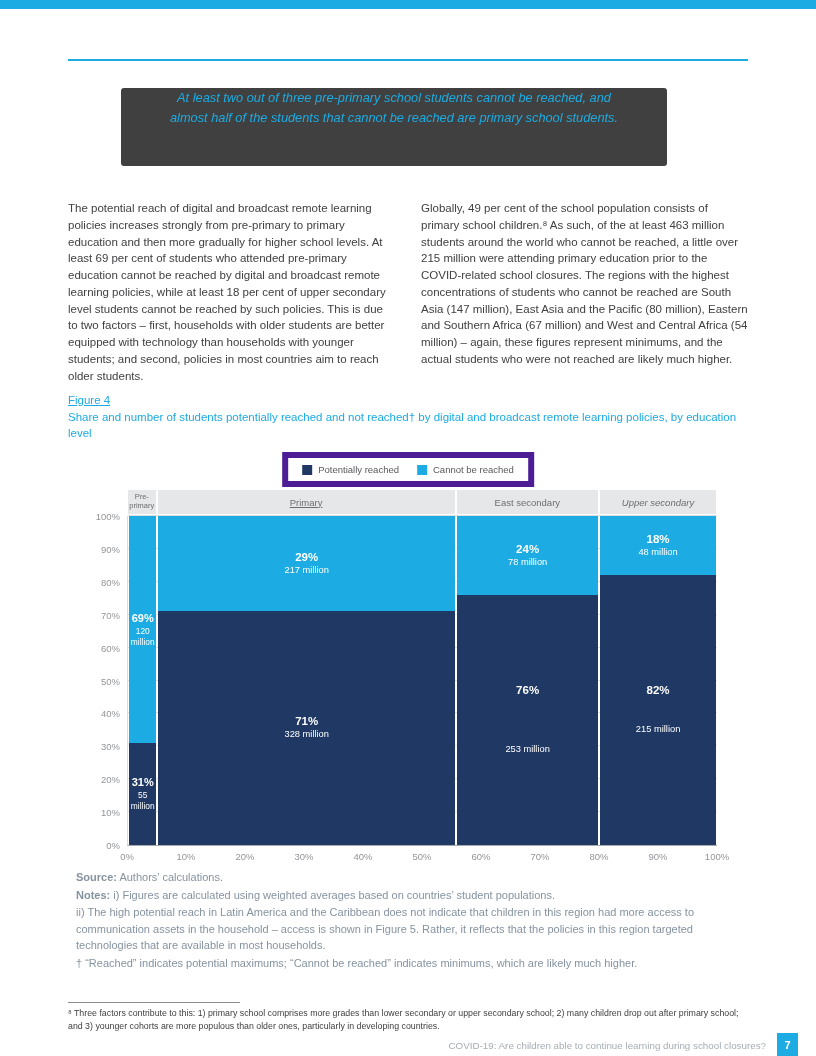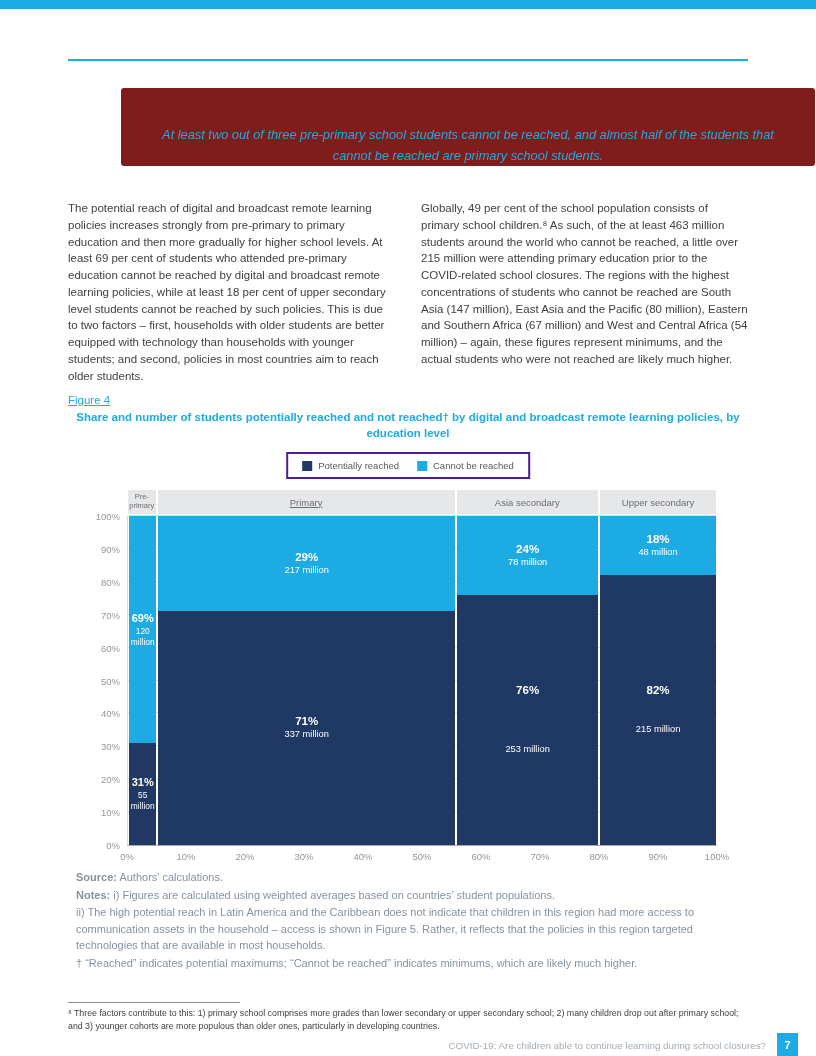--- a/index.html
+++ b/index.html
@@ -21,24 +21,24 @@
   }
 
   .header-rule {
     position: absolute; top: 59px; left: 68px;
     width: 680px; height: 2px;
     background: var(--cyan, #1CABE2);
   }
 
   .callout {
     position: absolute; top: 88px; left: 121px;
-    width: 694px; height: 78px;
-    background: #7f1d1d;
+    width: 546px; height: 78px;
+    background: #404040;
     border-radius: 3px;
-    display: flex; align-items: flex-end; justify-content: center;
+    display: flex; align-items: flex-start; justify-content: center;
     padding: 0 36px;
   }
   .callout p {
     color: var(--cyan, #1CABE2);
     font-style: italic;
     font-size: 12.8px;
     line-height: 1.6;
     text-align: center;
   }
 
@@ -54,31 +54,30 @@
     color: #414042;
   }
 
   .fig-label {
     position: absolute; top: 394px; left: 68px;
     font-size: 11.5px; color: var(--cyan, #1CABE2); text-decoration: underline;
   }
   .fig-title {
     position: absolute; top: 410px; left: 68px;
     width: 680px;
-    font-size: 11.5px; font-weight: bold;
+    font-size: 11.5px; font-weight: normal;
     line-height: 1.35;
     color: var(--cyan, #1CABE2);
-    text-align: center;
   }
 
   .legend {
     position: absolute; top: 452px; left: 50%;
     transform: translateX(-50%);
     display: flex; gap: 18px; align-items: center;
-    border: 2px solid #4c1d95;
+    border: 6px solid #4c1d95;
     background: #ffffff;
     padding: 6px 14px;
   }
   .legend-item { display: flex; align-items: center; gap: 6px; }
   .legend-swatch { width: 10px; height: 10px; display: inline-block; }
   .legend-label { font-size: 9.5px; color: #58595B; }
 
   .chart {
     position: absolute; top: 490px; left: 68px;
     width: 680px;
@@ -211,22 +210,22 @@
     <div class="legend-item">
       <span class="legend-swatch" style="background: rgb(28, 171, 226);"></span>
       <span class="legend-label">Cannot be reached</span>
     </div>
   </div>
 
   <div class="chart">
     <div class="col-headers" id="col-headers">
         <div class="col-header col-header-small" style="left: calc(0% + 1px); width: calc(5% - 2px);">Pre-primary</div>
         <div class="col-header" style="left: calc(5% + 1px); width: calc(50.7% - 2px); text-decoration: underline;">Primary</div>
-        <div class="col-header" style="left: calc(55.7% + 1px); width: calc(24.3% - 2px);">Asia secondary</div>
-        <div class="col-header" style="left: calc(80% + 1px); width: calc(20% - 2px);">Upper secondary</div>
+        <div class="col-header" style="left: calc(55.7% + 1px); width: calc(24.3% - 2px);">East secondary</div>
+        <div class="col-header" style="left: calc(80% + 1px); width: calc(20% - 2px); font-style: italic;">Upper secondary</div>
       </div>
     <div class="plot" id="plot">
         <div class="ytick" style="bottom: 0%;">0%</div>
         <div class="gridline" style="bottom: 10%;"></div>
         <div class="ytick" style="bottom: 10%;">10%</div>
         <div class="gridline" style="bottom: 20%;"></div>
         <div class="ytick" style="bottom: 20%;">20%</div>
         <div class="gridline" style="bottom: 30%;"></div>
         <div class="ytick" style="bottom: 30%;">30%</div>
         <div class="gridline" style="bottom: 40%;"></div>
@@ -253,21 +252,21 @@
             <div class="seg-count">55 million</div>
           </div>
         </div>
         <div class="mekko-col" style="left: calc(5% + 1px); width: calc(50.7% - 2px);">
           <div class="seg seg-cyan" style="height: 29%;">
             <div class="seg-pct">29%</div>
             <div class="seg-count">217 million</div>
           </div>
           <div class="seg seg-navy" style="height: 71%;">
             <div class="seg-pct">71%</div>
-            <div class="seg-count">337 million</div>
+            <div class="seg-count">328 million</div>
           </div>
         </div>
         <div class="mekko-col" style="left: calc(55.7% + 1px); width: calc(24.3% - 2px);">
           <div class="seg seg-cyan" style="height: 24%;">
             <div class="seg-pct">24%</div>
             <div class="seg-count">78 million</div>
           </div>
           <div class="seg seg-navy" style="height: 76%; gap: 48px;">
             <div class="seg-pct">76%</div>
             <div class="seg-count">253 million</div>

